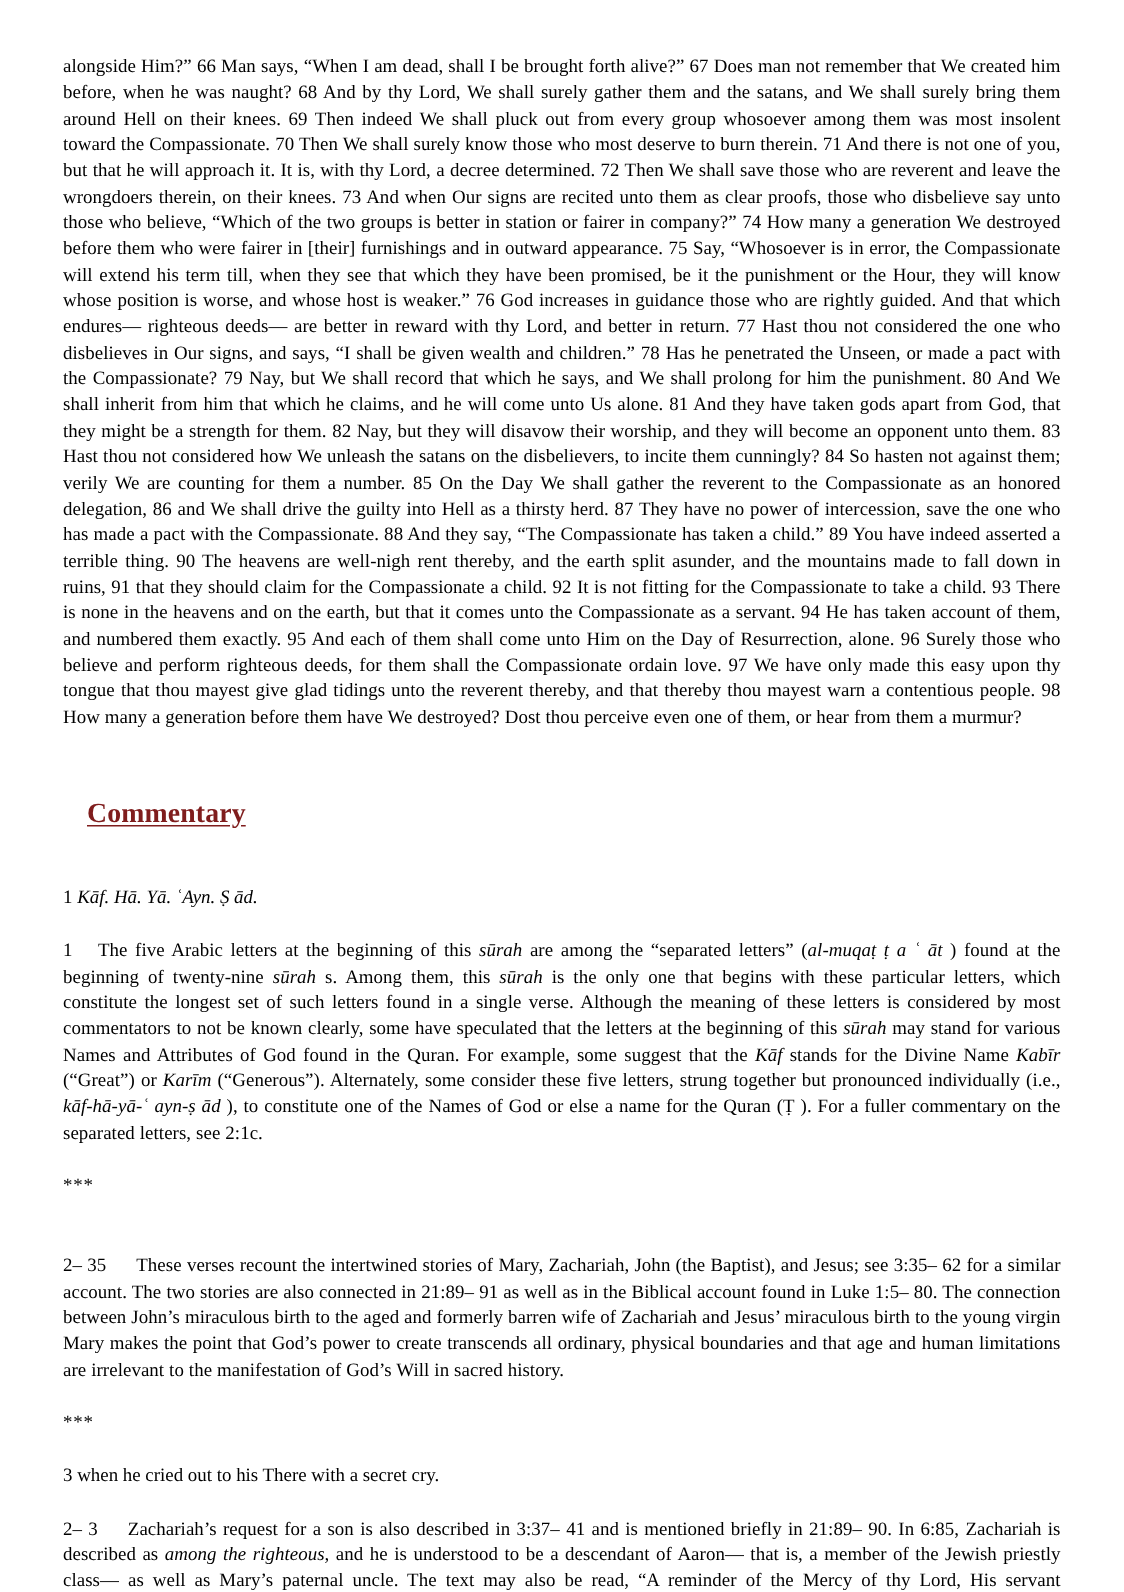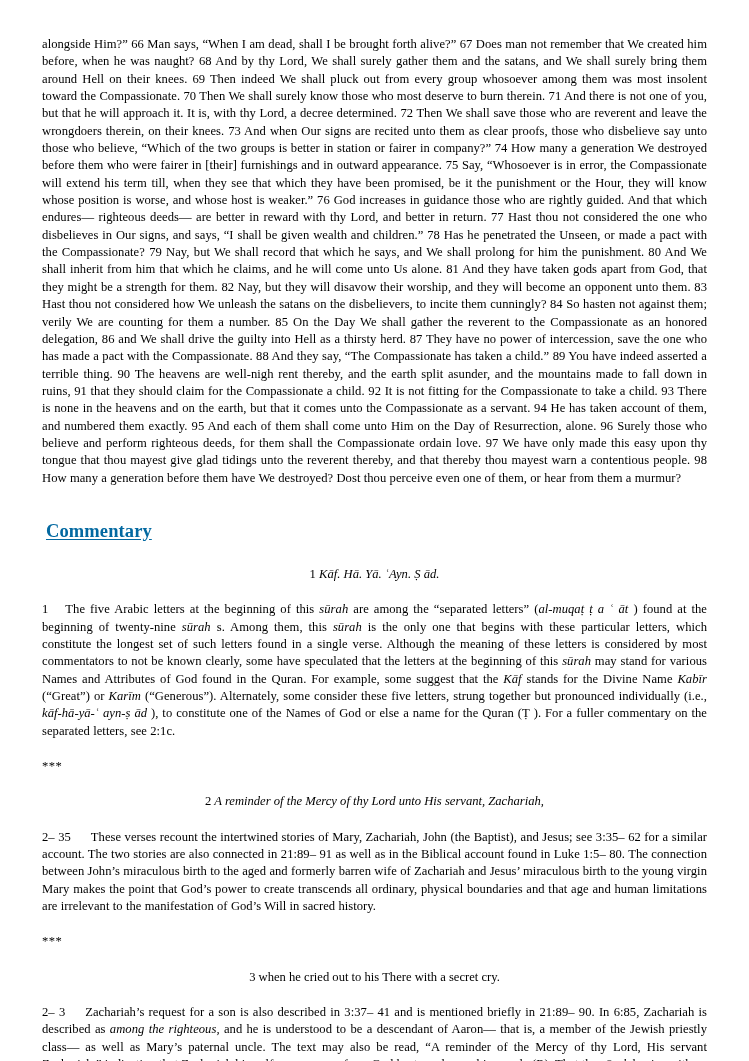--- a/index.html
+++ b/index.html
@@ -33,39 +33,39 @@
     text-align: justify;
     text-justify: inter-word;
     letter-spacing: 0.04px;
     word-spacing: 0.1px;
     hyphens: none;
   }
   p.body-par.translation {
     margin-bottom: 0;
   }
   h2.commentary-heading {
-    margin: 4px;
+    margin: 16px;
     padding: 0;
     font-size: 18.5px;
     line-height: 22px;
     font-weight: bold;
-    color: #0369a1;
+    color: #7f1d1d;
     text-decoration: underline;
     text-underline-offset: 2px;
     letter-spacing: 0.1px;
   }
   .sp-before-heading { height: 29px; }
   .sp-after-heading  { height: 20px; }
 
   .verse-line {
     margin: 0;
     font-size: 12.6px;
     line-height: 17.35px;
     font-style: italic;
-    text-align: center;
+    text-align: left;
   }
   .verse-line .rom { font-style: normal; }
   .gap-md { height: 18px; }
 
   .stars {
     margin: 0;
     font-size: 12.6px;
     line-height: 17.35px;
     letter-spacing: 0.5px;
     text-align: left;
@@ -93,21 +93,20 @@
     <div class="gap-md"></div>
 
     <p class="body-par"><span>1</span><span class="tab-gap"></span><span><span>The five Arabic letters at the beginning of this </span><i>sūrah</i><span> are among the “separated letters” (</span><i>al-muqaṭ ṭ a ʿ āt</i><span> ) found at the beginning of twenty-nine </span><i>sūrah</i><span> s. Among them, this </span><i>sūrah</i><span> is the only one that begins with these particular letters, which constitute the longest set of such letters found in a single verse. Although the meaning of these letters is considered by most commentators to not be known clearly, some have speculated that the letters at the beginning of this </span><i>sūrah</i><span> may stand for various Names and Attributes of God found in the Quran. For example, some suggest that the </span><i>Kāf</i><span> stands for the Divine Name </span><i>Kabīr</i><span> (“Great”) or </span><i>Karīm</i><span> (“Generous”). Alternately, some consider these five letters, strung together but pronounced individually (i.e., </span><i>kāf-hā-yā-ʿ ayn-ṣ ād</i><span> ), to constitute one of the Names of God or else a name for the Quran (Ṭ ). For a fuller commentary on the separated letters, see 2:1c.</span></span></p>
 
     <div class="gap-md"></div>
 
     <p class="stars">***</p>
 
     <div class="gap-md"></div>
 
-    <p class="verse-line"><span class="rom">2</span> <span>A reminder of the Mercy of thy Lord unto His servant, Zachariah,</span></p>
 
     <div class="gap-md"></div>
 
     <p class="body-par"><span>2– 35</span><span class="tab-gap-wide"></span><span><span>These verses recount the intertwined stories of Mary, Zachariah, John (the Baptist), and Jesus; see 3:35– 62 for a similar account. The two stories are also connected in 21:89– 91 as well as in the Biblical account found in Luke 1:5– 80. The connection between John’s miraculous birth to the aged and formerly barren wife of Zachariah and Jesus’ miraculous birth to the young virgin Mary makes the point that God’s power to create transcends all ordinary, physical boundaries and that age and human limitations are irrelevant to the manifestation of God’s Will in sacred history.</span></span></p>
 
     <div class="gap-md"></div>
 
     <p class="stars">***</p>
 
     <div class="gap-md"></div>

